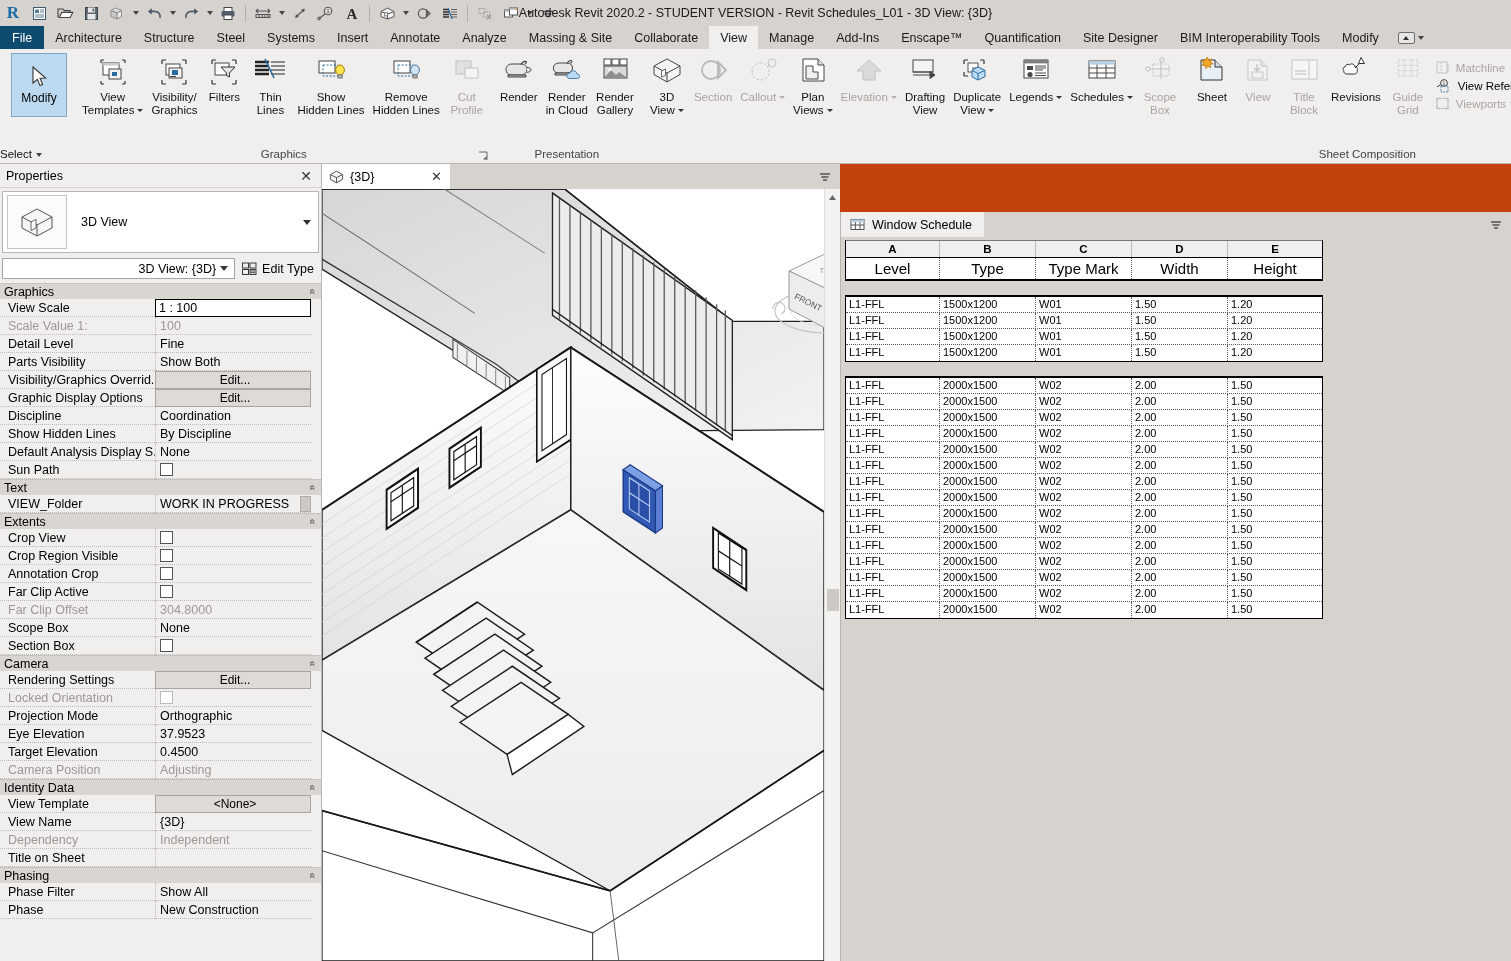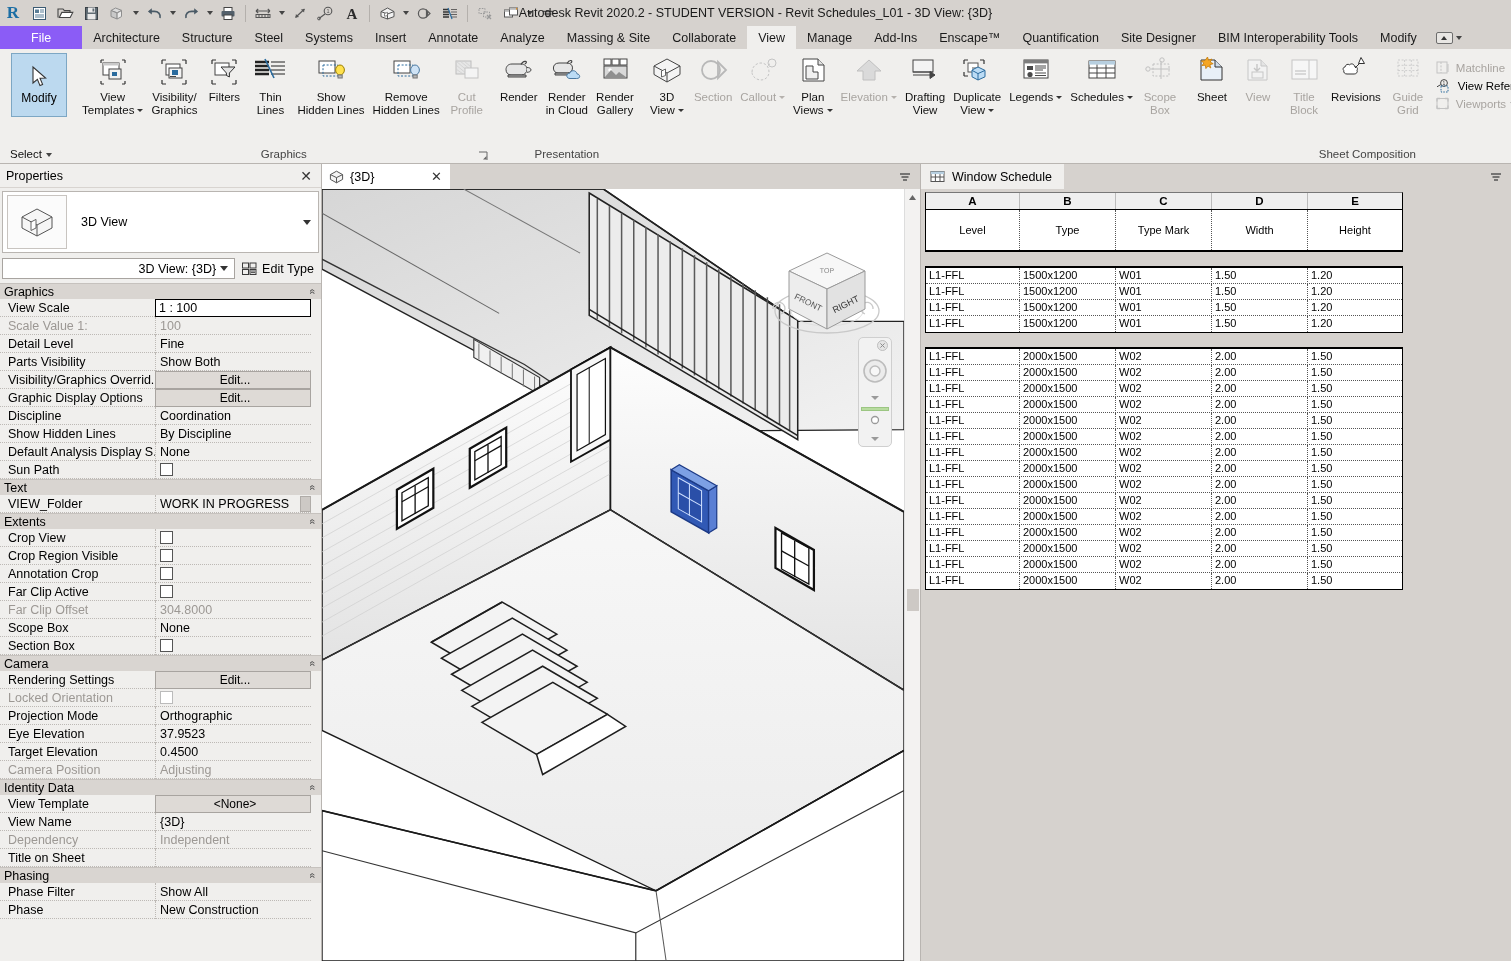--- a/index.html
+++ b/index.html
@@ -39,21 +39,21 @@
 
   
   .ribbon-tabs {
     height:23px; background:#d6d2ce; display:flex; align-items:stretch;
     font-size:12.5px; position:relative;
   }
   .rtab {
     padding:0 11px; display:flex; align-items:center; color:#1a1a1a; cursor:default;
     white-space:nowrap;
   }
-  .rtab.file { background:#8b5cf6; color:#fff; padding:0 31px; }
+  .rtab.file { background:#0c4a6e; color:#fff; padding:0 12px; }
   .rtab.active { background:#f0efed; }
   .rtab-mini {
     display:flex; align-items:center; gap:3px; padding:0 8px;
   }
   .mini-box {
     width:17px;height:12px;border:1px solid #6d6d6d;border-radius:2px;background:#e8e6e3;
     display:flex;align-items:center;justify-content:center;
   }
   .mini-box::after{content:"";border-left:3px solid transparent;border-right:3px solid transparent;border-bottom:4px solid #333;}
   .mini-caret::after{content:"";display:block;border-left:3.5px solid transparent;border-right:3.5px solid transparent;border-top:4px solid #444;}
@@ -78,21 +78,21 @@
   .rbtn .lbl { font-size:11.5px; line-height:13px; text-align:center; color:#111; white-space:nowrap;}
   .rbtn.dis .lbl { color:#a8a4a0; }
   .rbtn .gi { height:34px; display:flex;align-items:center;justify-content:center; margin-bottom:2px;}
   .rbtn .dd::after{content:"";display:inline-block;margin-left:3px;border-left:3px solid transparent;border-right:3px solid transparent;border-top:3.5px solid #333;vertical-align:middle;}
   .rbtn.dis .dd::after{border-top-color:#b5b1ad;}
 
   .modify-btn {
     width:56px; height:64px; margin:4px 5px 0 8px; background:#bcd9ef; border:1px solid #7da7c4;
     display:flex; flex-direction:column; align-items:center; justify-content:center; cursor:default;
   }
-  .select-lbl { font-size:11.5px; color:#111; padding-left:10px; display:flex;align-items:center;gap:4px;}
+  .select-lbl { font-size:11.5px; color:#111; display:flex;align-items:center;gap:4px;}
 
   .rsmall-col { display:flex; flex-direction:column; justify-content:center; padding:6px 2px 0 2px; gap:1px;}
   .rsmall {
     display:flex; align-items:center; gap:4px; padding:1px 5px 1px 2px; font-size:11.5px; cursor:default;
     white-space:nowrap;
   }
   .rsmall.dis { color:#a8a4a0; }
 
   .panel-launch {
     position:absolute; right:4px; bottom:1px; width:11px;height:11px;
@@ -169,40 +169,40 @@
   .canvas-wrap { flex:1; display:flex; min-height:0; background:#d6d2ce; }
   .canvas { flex:1; background:#fff; position:relative; overflow:hidden; }
   .vscroll {
     width:16px; background:#f3f2f1; border-left:1px solid #ddd; display:flex;
     flex-direction:column; align-items:center; position:relative;
   }
   .vs-arrow{height:16px;width:16px;display:flex;align-items:center;justify-content:center;font-size:9px;color:#555;}
   .vs-thumb{position:absolute;top:400px;left:2px;width:12px;height:22px;background:#cdc9c5;}
 
   
-  .sched { width:591px; background:#d6d2ce; display:flex; flex-direction:column; border-left:1px solid #b9b5b1;}
+  .sched { width:671px; background:#d6d2ce; display:flex; flex-direction:column; border-left:1px solid #b9b5b1;margin-top:48px;}
   .stabs{height:25px;display:flex;align-items:stretch;background:#d6d2ce;}
   .stab{background:#f0efed;display:flex;align-items:center;gap:7px;padding:0 12px 0 9px;font-size:12.5px;cursor:default;}
   .stabs-right{margin-left:auto;display:flex;align-items:center;padding-right:8px;color:#555;}
   .sched-body{flex:1;padding:3px 6px 0 4px;overflow:hidden;}
   .sched-title-box{
     width:478px;height:40px;background:#fff;border:1px solid #000;
     display:flex;align-items:center;justify-content:center;font-size:12px;margin-bottom:0;
   }
   .col-hdr{
     display:flex; width:478px; background:#efefef; border-left:1px solid #000; border-right:1px solid #000;
     border-top:1px solid #777; border-bottom:1px solid #000;
   }
   .col-hdr div{ text-align:center;font-size:11.5px;font-weight:bold;padding:2px 0;border-right:1px solid #bbb;}
   .col-hdr div:last-child{border-right:none;}
   .field-hdr{
     display:flex;width:478px;background:#fff;border-left:1px solid #000;border-right:1px solid #000;
     border-bottom:2px solid #000;
   }
-  .field-hdr div{text-align:center;font-size:11px;padding:14px 0;border-right:1px dotted #555;}
+  .field-hdr div{text-align:center;font-size:15px;padding:2px 0;border-right:1px dotted #555;}
   .field-hdr div:last-child{border-right:none;}
   .grp-gap{width:478px;height:14px;background:#d6d2ce;}
   .sbody{width:478px;background:#fff;border:1px solid #000;border-top:2px solid #000;}
   .srow{display:flex;height:16px;align-items:center;border-bottom:1px dotted #555;}
   .srow:last-child{border-bottom:none;}
   .srow div{font-size:11px;padding-left:3px;border-right:1px dotted #555;height:16px;line-height:15px;overflow:hidden;}
   .srow div:last-child{border-right:none;}
   .c-a{width:94px;} .c-b{width:96px;} .c-c{width:96px;} .c-d{width:96px;} .c-e{width:94px;}
 
   

